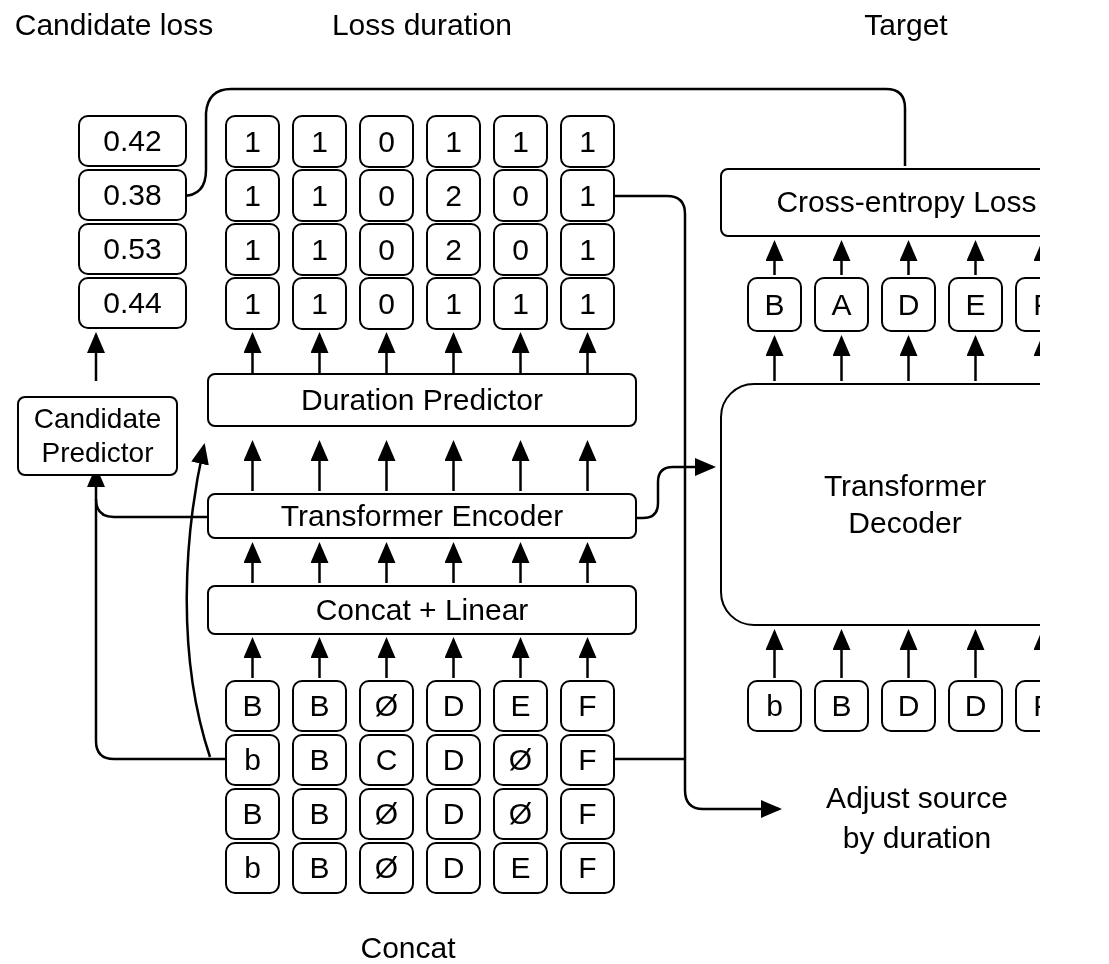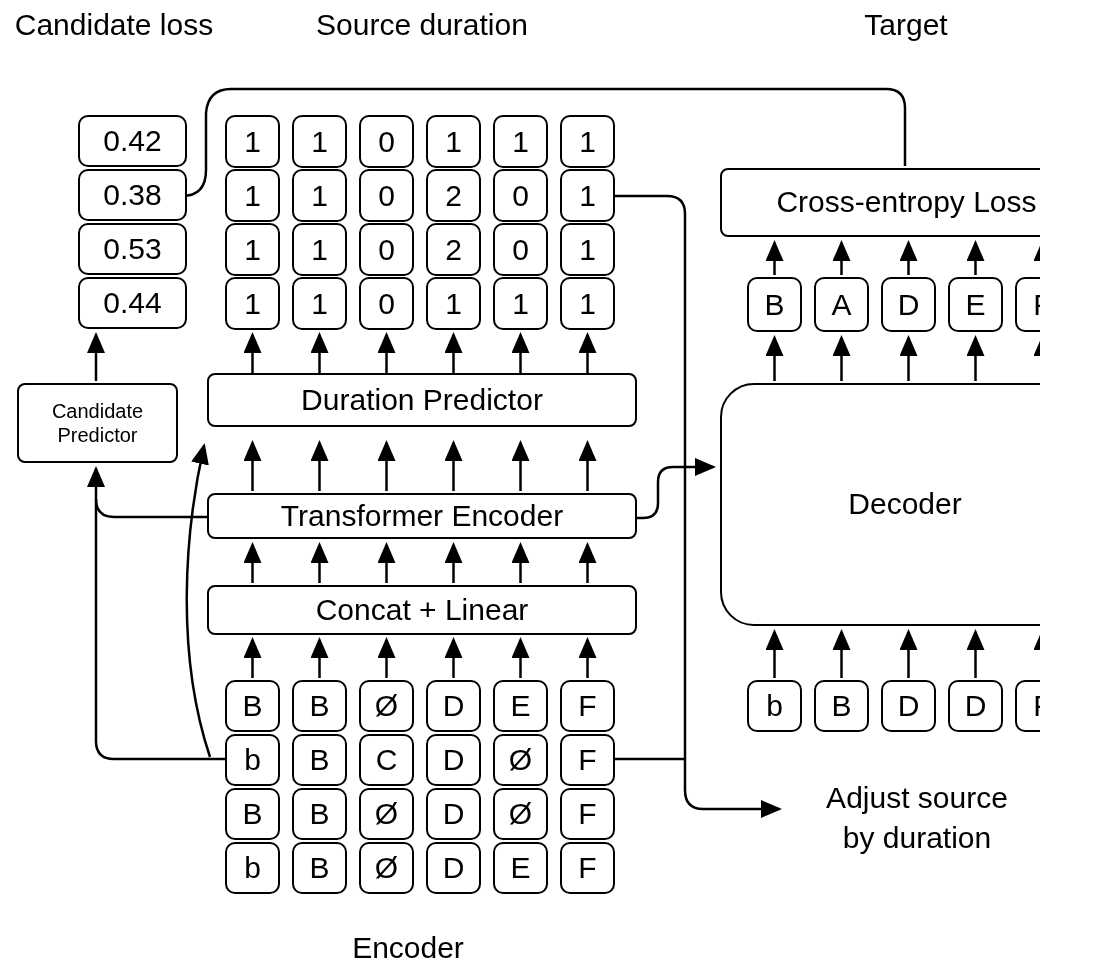--- a/index.html
+++ b/index.html
@@ -85,32 +85,32 @@
         <path d="M 615 196 L 667 196 Q 685 196 685 214 L 685 790 Q 685 809 703 809 L 779 809" marker-end="url(#ah)"></path>
         <path d="M 225 759 L 114 759 Q 96 759 96 741 L 96 469" marker-end="url(#ah)"></path>
         <path d="M 207 517 L 114 517 Q 96 517 96 499"></path>
         <path d="M 615 759 L 685 759"></path>
         <path d="M 210 757 C 176 655 184 535 204 446" marker-end="url(#ah)"></path>
         <path d="M 96 381 L 96 335" marker-end="url(#ah)"></path>
       </g>
   </svg>
 
   <div class="lbl" style="left:114px;top:8px;">Candidate loss</div>
-  <div class="lbl" style="left:422px;top:8px;">Source duration</div>
+  <div class="lbl" style="left:422px;top:8px;">Loss duration</div>
   <div class="lbl" style="left:906px;top:8px;">Target</div>
-  <div class="lbl" style="left:408px;top:931px;">Encoder</div>
+  <div class="lbl" style="left:408px;top:931px;">Concat</div>
 
   <div class="gcol" id="candidate-losses" style="position:absolute;left:43px;top:115px;row-gap:2px;z-index:1;align-items:flex-end;">
       <div class="cell" style="width: 109px; height: 52px;">0.42</div>
       <div class="cell" style="width: 109px; height: 52px;">0.38</div>
       <div class="cell" style="width: 109px; height: 52px; margin-left: 35px;">0.53</div>
       <div class="cell" style="width: 109px; height: 52px;">0.44</div>
     </div>
 
-  <div class="box" style="left:17px;top:383px;width:161px;height:80px;font-size:20px;">
+  <div class="box" style="left:17px;top:396px;width:161px;height:80px;font-size:28px;">
     <span>Candidate</span>
     <span>Predictor</span>
   </div>
 
   <div class="grid" id="duration-grid" style="left:225px;top:115px;">
       <div class="gcol" style="row-gap: 1px;">
         <div class="cell" style="width: 55px; height: 53px;">1</div>
         <div class="cell" style="width: 55px; height: 53px;">1</div>
         <div class="cell" style="width: 55px; height: 53px;">1</div>
         <div class="cell" style="width: 55px; height: 53px;">1</div>
@@ -202,20 +202,21 @@
 
   <div class="grid" id="target-tokens" style="left:747px;top:277px;">
       <div class="cell" style="width: 55px; height: 55px;">B</div>
       <div class="cell" style="width: 55px; height: 55px;">A</div>
       <div class="cell" style="width: 55px; height: 55px;">D</div>
       <div class="cell" style="width: 55px; height: 55px;">E</div>
       <div class="cell" style="width: 55px; height: 55px;">F</div>
     </div>
 
   <div class="box" style="left:720px;top:383px;width:370px;height:243px;border-radius:34px;">
+    <span>Transformer</span>
     <span>Decoder</span>
   </div>
 
   <div class="grid" id="decoder-inputs" style="left:747px;top:680px;">
       <div class="cell" style="width: 55px; height: 52px;">b</div>
       <div class="cell" style="width: 55px; height: 52px;">B</div>
       <div class="cell" style="width: 55px; height: 52px;">D</div>
       <div class="cell" style="width: 55px; height: 52px;">D</div>
       <div class="cell" style="width: 55px; height: 52px;">F</div>
     </div>

